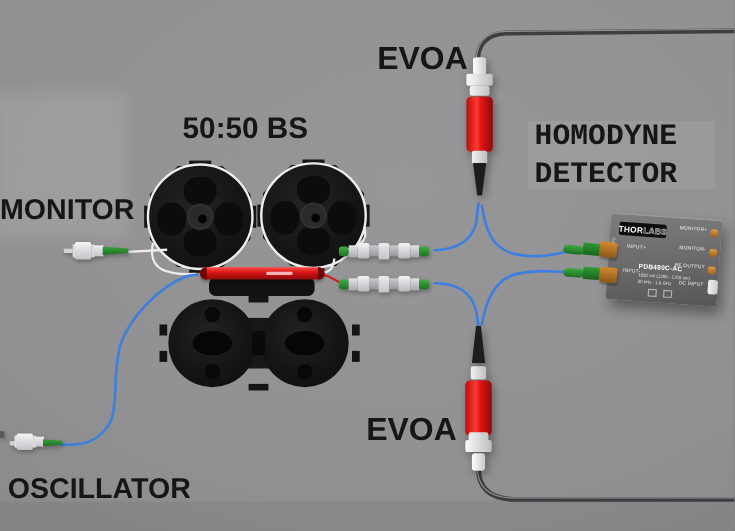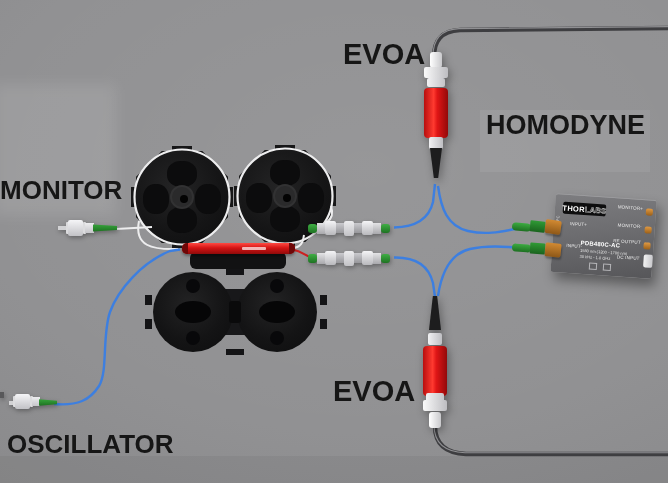--- a/index.html
+++ b/index.html
@@ -10,21 +10,21 @@
   }
   .vignette{position:absolute;inset:0;pointer-events:none;
     background:radial-gradient(130% 120% at 55% 35%, rgba(255,255,255,0.07) 0%, rgba(255,255,255,0.02) 45%, rgba(0,0,0,0.10) 100%);}
   .lightpatch{position:absolute;left:-6px;top:84px;width:122px;height:132px;background:rgba(255,255,255,0.10);filter:blur(7px);}
   .bottomstrip{position:absolute;left:0;top:456px;width:668px;height:27px;background:rgba(0,0,0,0.045);}
 
   
   .biglabel{position:absolute;color:#161616;font-weight:700;letter-spacing:0px;z-index:40;white-space:pre;}
   .lbl-bs{left:166px;top:101px;font-size:27px;}
   .lbl-evoa-top{left:343px;top:38px;font-size:29px;}
-  .lbl-homodyne{left:486px;top:108px;font-size:27px;line-height:34px;}
+  .lbl-homodyne{left:486px;top:108px;font-size:27px;line-height:34px;font-family:Liberation Mono, monospace;}
   .lbl-signal{left:0px;top:173px;font-size:26px;line-height:34px;}
   .lbl-evoa-bot{left:333px;top:375px;font-size:29px;}
   .lbl-lo{left:7px;top:395px;font-size:26px;line-height:33px;}
   .labelglow{position:absolute;background:rgba(255,255,255,0.07);z-index:5;}
 
   
   .spoolmount{position:absolute;width:100px;height:100px;z-index:20;}
   .plate{position:absolute;left:4px;top:4px;width:92px;height:92px;background:linear-gradient(145deg,#1c1c1d,#101011);
     clip-path:polygon(28% 0,72% 0,100% 28%,100% 72%,72% 100%,28% 100%,0 72%,0 28%);}
   .ptab{position:absolute;background:#171718;}
@@ -311,19 +311,20 @@
 
   <div class="greenconn" style="left:512px;top:220px;width:36px;height:14px;">
     <div class="gc-boot" style="left:0px;top:3px;width:19px;height:8px;transform:rotate(6deg);"></div>
     <div class="gc-body" style="left:18px;top:1px;width:15px;height:11px;transform:rotate(6deg);"></div>
   </div>
   <div class="greenconn" style="left:512px;top:241px;width:36px;height:14px;">
     <div class="gc-boot" style="left:0px;top:3px;width:19px;height:8px;transform:rotate(4deg);"></div>
     <div class="gc-body" style="left:18px;top:2px;width:15px;height:11px;transform:rotate(4deg);"></div>
   </div>
 
+  <div class="biglabel lbl-bs">50:50 BS</div>
   <div class="biglabel lbl-evoa-top">EVOA</div>
-  <div class="biglabel lbl-homodyne"><span>HOMODYNE</span><br></div>
+  <div class="biglabel lbl-homodyne"><span>HOMODYNE</span><br><span>DETECTOR</span></div>
   <div class="biglabel lbl-signal"><span>MONITOR</span><br></div>
   <div class="biglabel lbl-evoa-bot">EVOA</div>
   <div class="biglabel lbl-lo"><br><span>OSCILLATOR</span></div>
 
 </div>
 
 </body></html>

